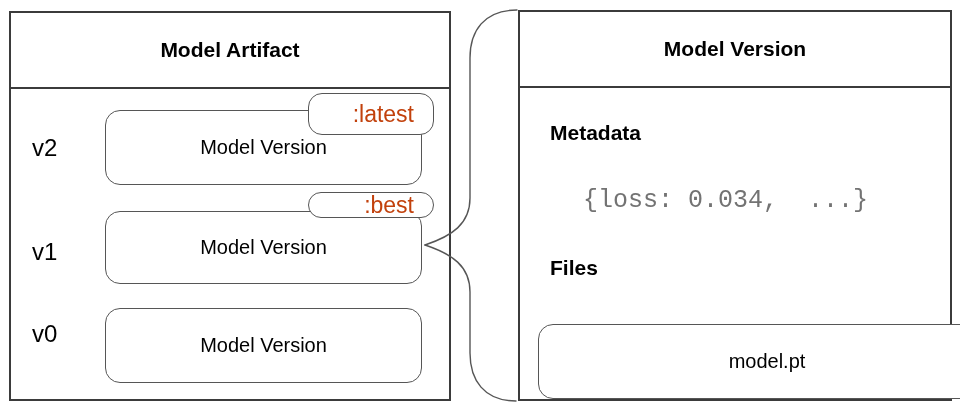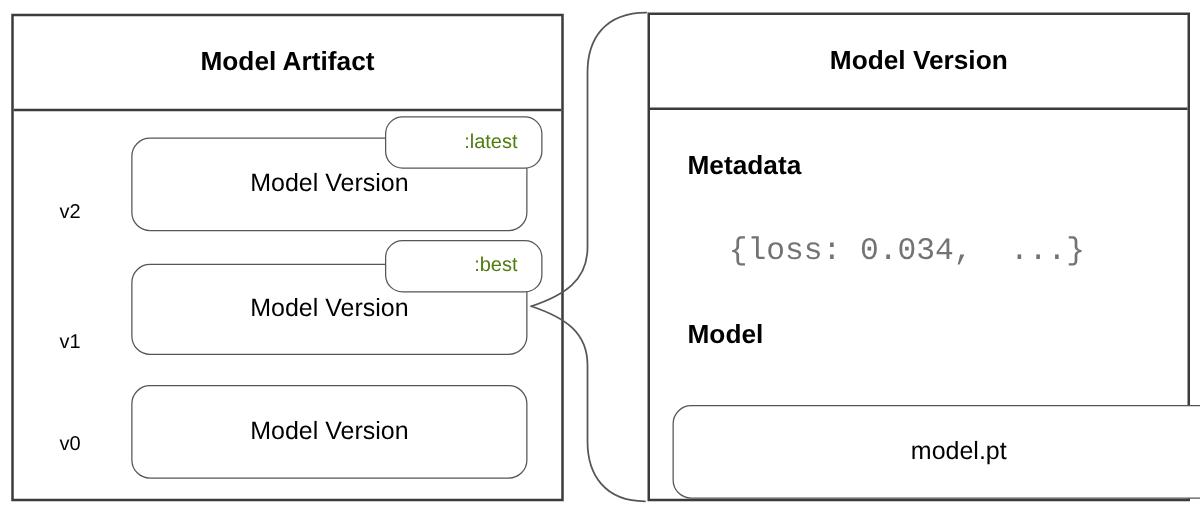--- a/index.html
+++ b/index.html
@@ -41,44 +41,43 @@
     font-size: 20px;
   }
   .box-v2 { left: 105px; top: 110px; width: 317px; height: 75px; }
   .box-v1 { left: 105px; top: 211px; width: 317px; height: 73px; }
   .box-v0 { left: 105px; top: 308px; width: 317px; height: 75px; }
   .box-file { left: 538px; top: 324px; width: 458px; height: 75px; }
   .row-label {
     position: absolute;
     left: 32px;
     width: 48px;
-    text-align: center;
-    font-size: 16px;
+    text-align: left;
+    font-size: 24px;
     line-height: 25px;
-    margin-top: 22px;
   }
   .label-v2 { top: 135px; }
   .label-v1 { top: 239px; }
   .label-v0 { top: 321px; }
   .tag {
     position: absolute;
     background: #ffffff;
     border: 1.5px solid #565656;
     border-radius: 14px;
     box-sizing: border-box;
     display: flex;
     align-items: center;
     justify-content: flex-end;
     padding-right: 19px;
-    font-size: 16px;
-    color: #4d7c0f;
+    font-size: 23px;
+    color: #c2410c;
     z-index: 3;
   }
   .tag-latest { left: 308px; top: 93px;  width: 126px; height: 42px; }
-  .tag-best   { left: 308px; top: 192px; width: 126px; height: 42px; }
+  .tag-best   { left: 308px; top: 192px; width: 126px; height: 26px; }
   .section-heading {
     position: absolute;
     font-weight: bold;
     font-size: 21px;
     line-height: 26px;
   }
   .heading-metadata { left: 550px; top: 120px; }
   .heading-files    { left: 550px; top: 255px; }
   .mono-value {
     position: absolute;
@@ -122,16 +121,16 @@
     <path d="M 425 245 C 452 236 470 224 470 198 L 470 58 C 470 31 484 10 517 10" fill="none" stroke="#565656" stroke-width="1.4" stroke-linecap="round"></path>
     <path d="M 425 245 C 452 254 470 266 470 292 L 470 353 C 470 380 484 401 516 401" fill="none" stroke="#565656" stroke-width="1.4" stroke-linecap="round"></path>
   </svg>
 
   <div class="panel panel-version">
     <div class="panel-header">Model Version</div>
   </div>
 
   <div class="section-heading heading-metadata">Metadata</div>
   <div class="mono-value">{loss: 0.034,  ...}</div>
-  <div class="section-heading heading-files">Model</div>
+  <div class="section-heading heading-files">Files</div>
   <div class="vbox box-file">model.pt</div>
 
 </div>
 
 </body></html>

